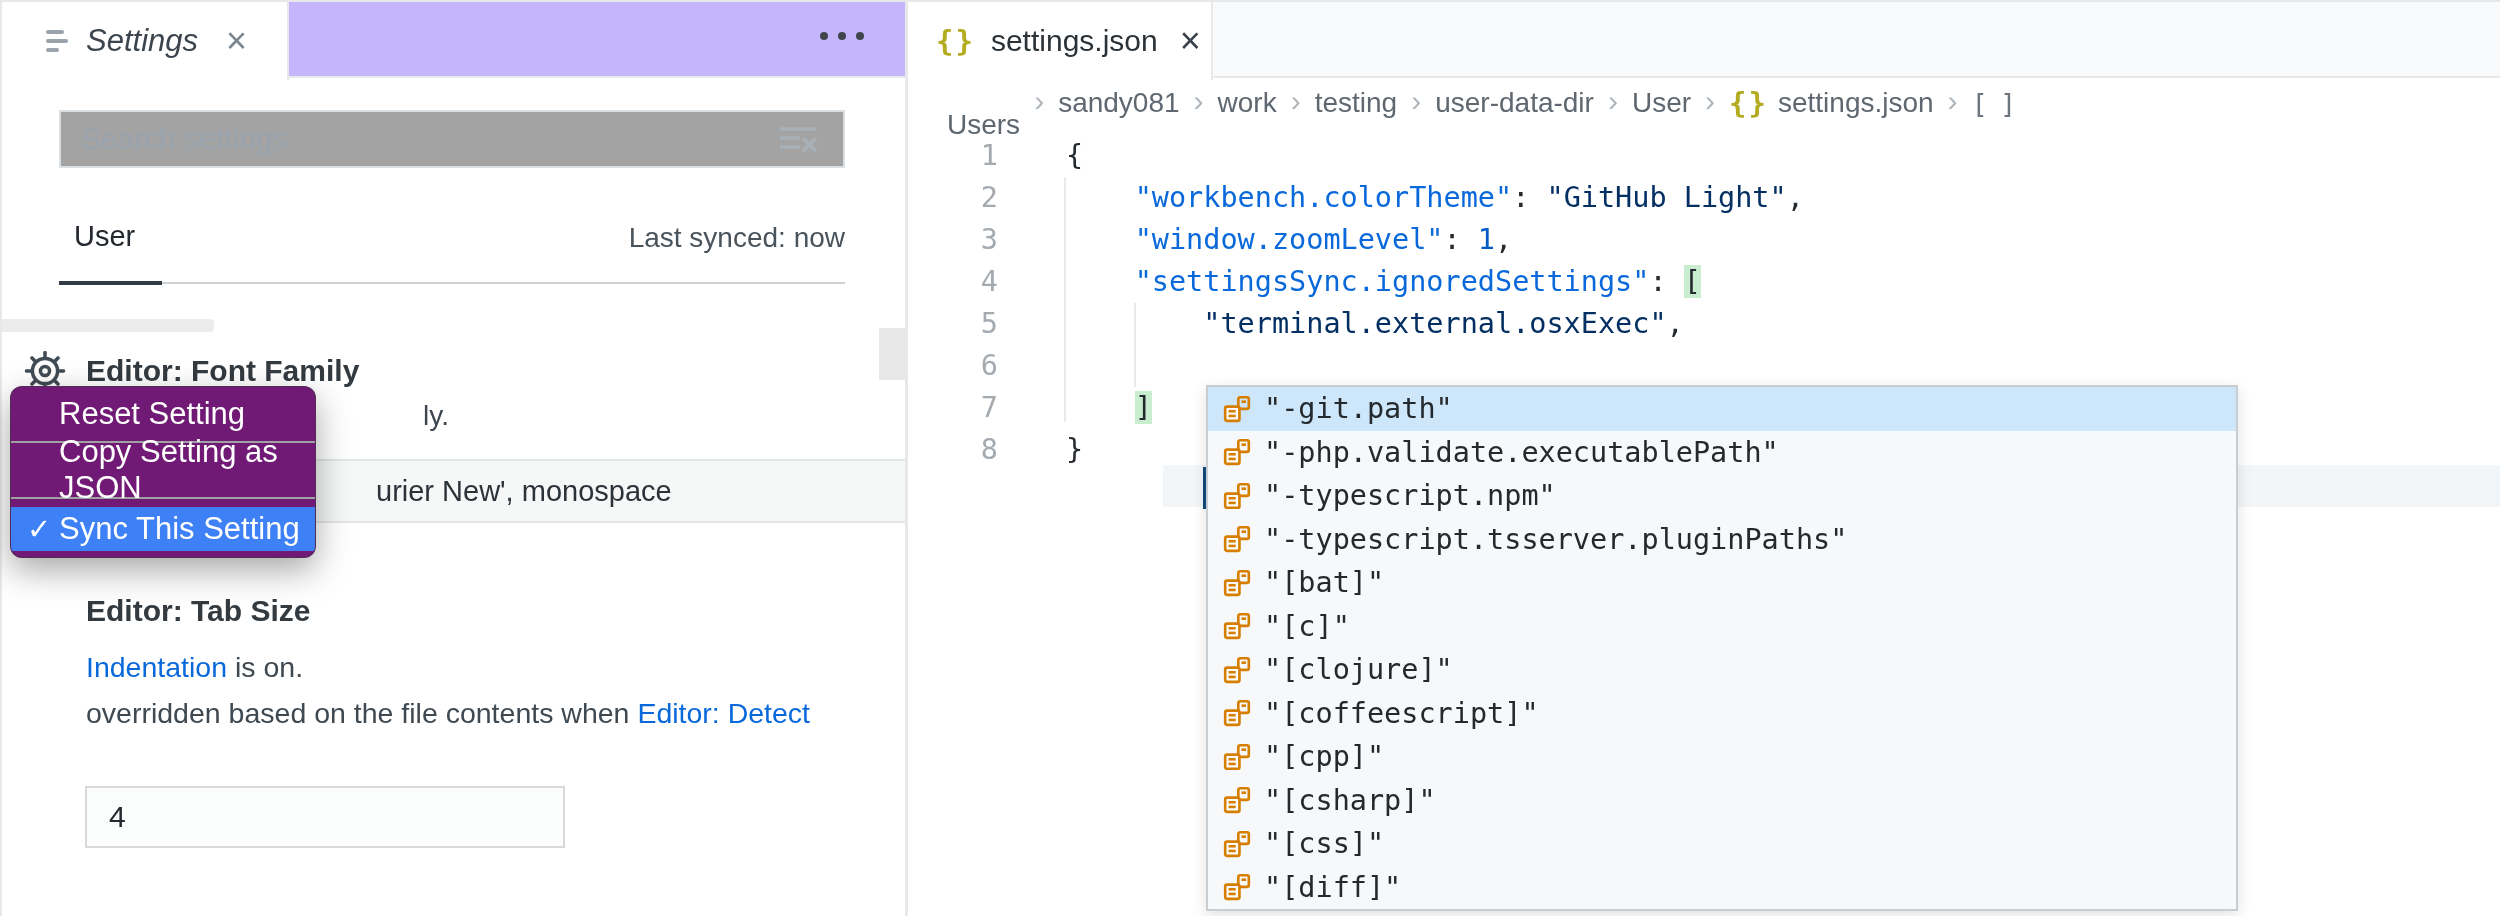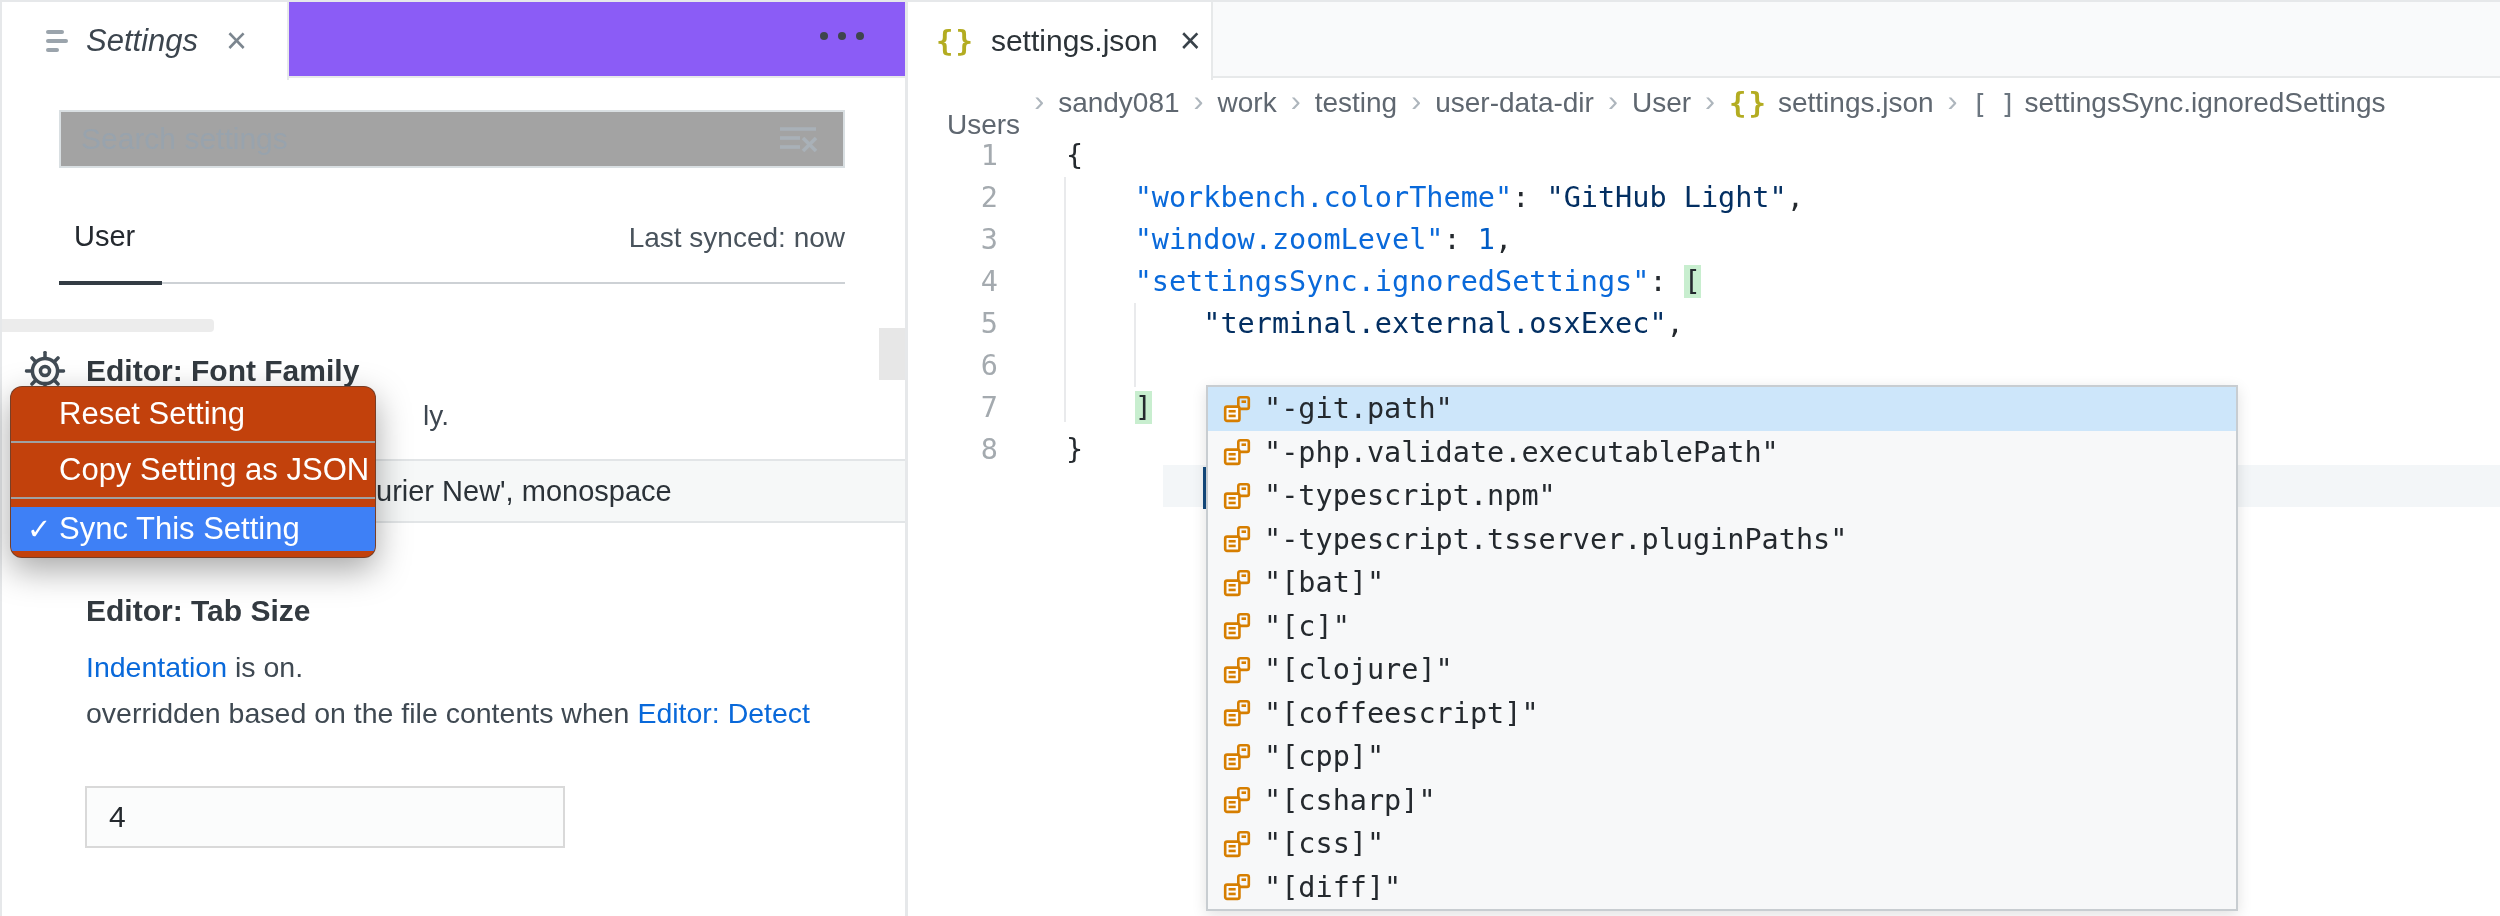--- a/index.html
+++ b/index.html
@@ -3,21 +3,21 @@
 <meta charset="utf-8">
 <style>
   * { margin:0; padding:0; box-sizing:border-box; }
   html,body { width:2500px; height:916px; overflow:hidden; background:#fff;
               font-family:"Liberation Sans", sans-serif; }
   .app { position:relative; width:2500px; height:916px; border-top:2px solid #e6e8ea; }
 
   
   .lp { position:absolute; left:0; top:0; width:905px; height:916px; background:#fff;
         border-left:2px solid #e6e8ea; }
-  .lp-tabbar { position:absolute; left:0; top:0; width:905px; height:76px; background:#8b5cf6;
+  .lp-tabbar { position:absolute; left:0; top:0; width:905px; height:76px; background:#c4b5fd;
                border-bottom:2px solid #e7e9ea;padding-left:48px; }
   .lp-tab { position:absolute; left:0; top:0; width:287px; height:78px; background:#fff;
             border-right:2px solid #e7e9ea; display:flex; align-items:center; }
   .lp-tab-icon { margin-left:44px; width:22px; display:flex; flex-direction:column; gap:5px; }
   .lp-tab-icon i { display:block; height:4px; border-radius:2px; background:#9ba4ac; }
   .lp-tab-icon i:nth-child(1){ width:18px; } .lp-tab-icon i:nth-child(2){ width:22px; }
   .lp-tab-icon i:nth-child(3){ width:13px; }
   .lp-tab-title { margin-left:18px; font-size:31px; font-style:italic; color:#3c454e; }
   .tab-close { margin-left:28px; font-size:36px; color:#7c868f; line-height:1; font-weight:300; cursor:default; }
   .more-dots { position:absolute; left:818px; top:30px; display:flex; gap:10px; }
@@ -53,21 +53,21 @@
   .ff-input-row span { position:absolute; left:317px; top:14px; font-size:29px; color:#2b3238; }
 
   .ts-desc { position:absolute; left:84px; top:642px; font-size:28.5px; color:#3f4952; line-height:46px; }
   .ts-desc .link { color:#0969da; }
 
   .ts-input { position:absolute; left:83px; top:784px; width:480px; height:62px;
               background:#fbfcfc; border:2px solid #d9d9d9; font-size:30px; color:#24292e;
               padding-left:22px; outline:0; font-family:"Liberation Sans", sans-serif; }
 
   
-  .menu { position:absolute; left:8px; top:384px; width:366px; background:#c2410c;
+  .menu { position:absolute; left:8px; top:384px; width:306px; background:#701a75;
           border:1px solid rgba(60,60,60,.55); border-radius:12px; overflow:hidden;
           padding:8px 0 6px 0; box-shadow:0 12px 34px rgba(0,0,0,.35); z-index:50; }
   .menu-item { position:relative; height:38px; display:flex; align-items:center;
                font-size:31px; font-weight:500; color:#fff; padding-left:48px; cursor:default; }
   .menu-item .check { position:absolute; left:16px; font-size:29px; }
   .menu-item.hl { background:#3e80f6; height:44px; }
   .menu-sep { height:2px; background:#9fa1a3; margin:8px 0; }
 
   
   .rp { position:absolute; left:905px; top:0; width:1595px; height:916px; background:#fff;
@@ -217,21 +217,21 @@
         <span class="crumb" style="display: inline-flex; align-items: center;"><span>work</span></span>
         <span class="crumb-sep">›</span>
         <span class="crumb" style="display: inline-flex; align-items: center; justify-content: flex-end;"><span>testing</span></span>
         <span class="crumb-sep">›</span>
         <span class="crumb" style="display: inline-flex; align-items: center;"><span>user-data-dir</span></span>
         <span class="crumb-sep">›</span>
         <span class="crumb" style="display: inline-flex; align-items: center;"><span>User</span></span>
         <span class="crumb-sep">›</span>
         <span class="crumb" style="display: inline-flex; align-items: center;"><span class="crumb-icon json-icon">{}</span><span>settings.json</span></span>
         <span class="crumb-sep">›</span>
-        <span class="crumb" style="display: inline-flex; align-items: center;"><span class="crumb-icon array-icon">[ ]</span><span>settingsSync.ignoredSettings</span></span>
+        <span class="crumb" style="display: inline-flex; align-items: center;"><span class="crumb-icon array-icon">[ ]</span></span>
       </div>
 
     <div class="code-area" id="code-area">
       <div class="cur-line-band"></div>
       <div class="guide" style="left:156px; top:55px; height:245px;"></div>
       <div class="guide" style="left:226px; top:181px; height:84px;"></div>
       <div id="code-lines">
           <div class="ln" style="top: 13px;">1</div>
           <div class="code-line" style="top: 13px;"><span class="tk-punct">{</span></div>
           <div class="ln" style="top: 55px;">2</div>

